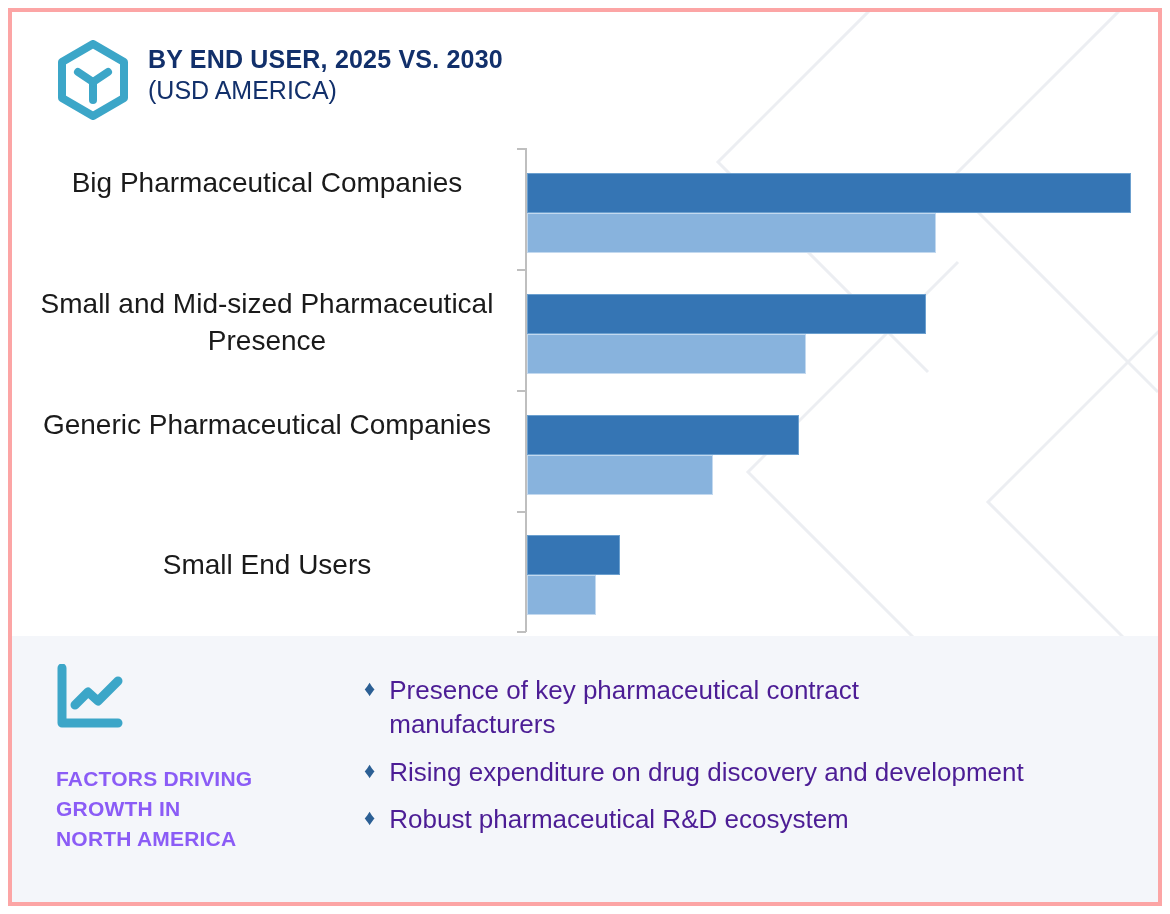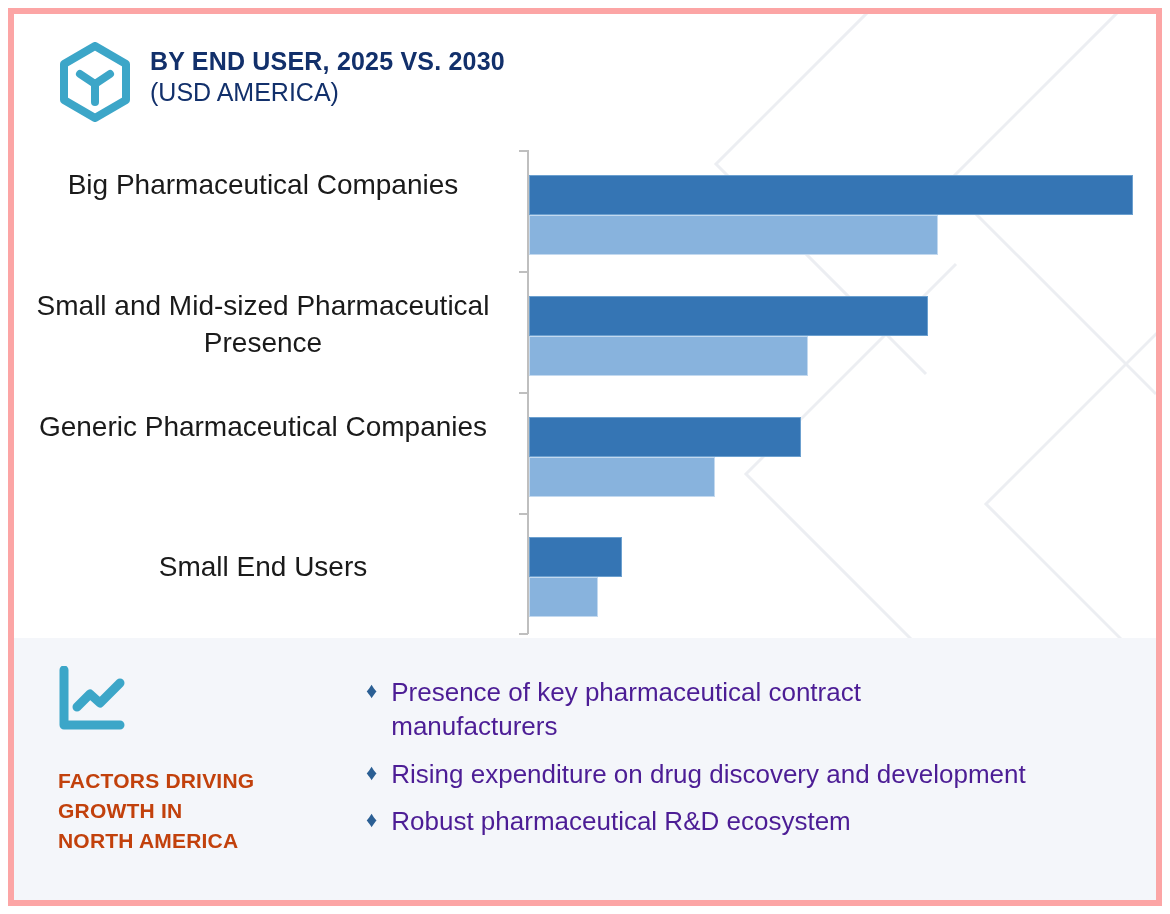--- a/index.html
+++ b/index.html
@@ -15,21 +15,21 @@
   }
 
   
   .card {
     position: absolute;
     left: 8px;
     top: 8px;
     width: 1154px;
     height: 898px;
     background: #ffffff;
-    border: 6px solid #fca5a5;
+    border: 4px solid #fca5a5;
     box-sizing: border-box;
     overflow: hidden;
   }
 
   
   .watermark {
     position: absolute;
     right: 0;
     top: 0;
     width: 560px;
@@ -75,21 +75,21 @@
   }
   .cat-labels {
     position: absolute;
     left: 10px;
     top: 0;
     width: 488px;
     height: 490px;
   }
   .cat-label {
     position: absolute;
-    right: 14px;
+    right: 8px;
     width: 470px;
     text-align: center;
     font-size: 28px;
     color: #1a1a1a;
     line-height: 1.33;
   }
   .plot {
     position: absolute;
     left: 505px;
     top: 0;
@@ -133,21 +133,21 @@
     position: absolute;
     left: 44px;
     top: 28px;
     width: 300px;
   }
   .line-icon { width: 72px; height: 66px; display: block; }
   .factors-title {
     margin-top: 34px;
     font-size: 21px;
     font-weight: bold;
-    color: #c2410c;
+    color: #8b5cf6;
     line-height: 1.42;
     letter-spacing: 0.2px;
   }
   .factors-title span { display: block; }
   .bullets {
     position: absolute;
     left: 352px;
     top: 38px;
     width: 740px;
   }

